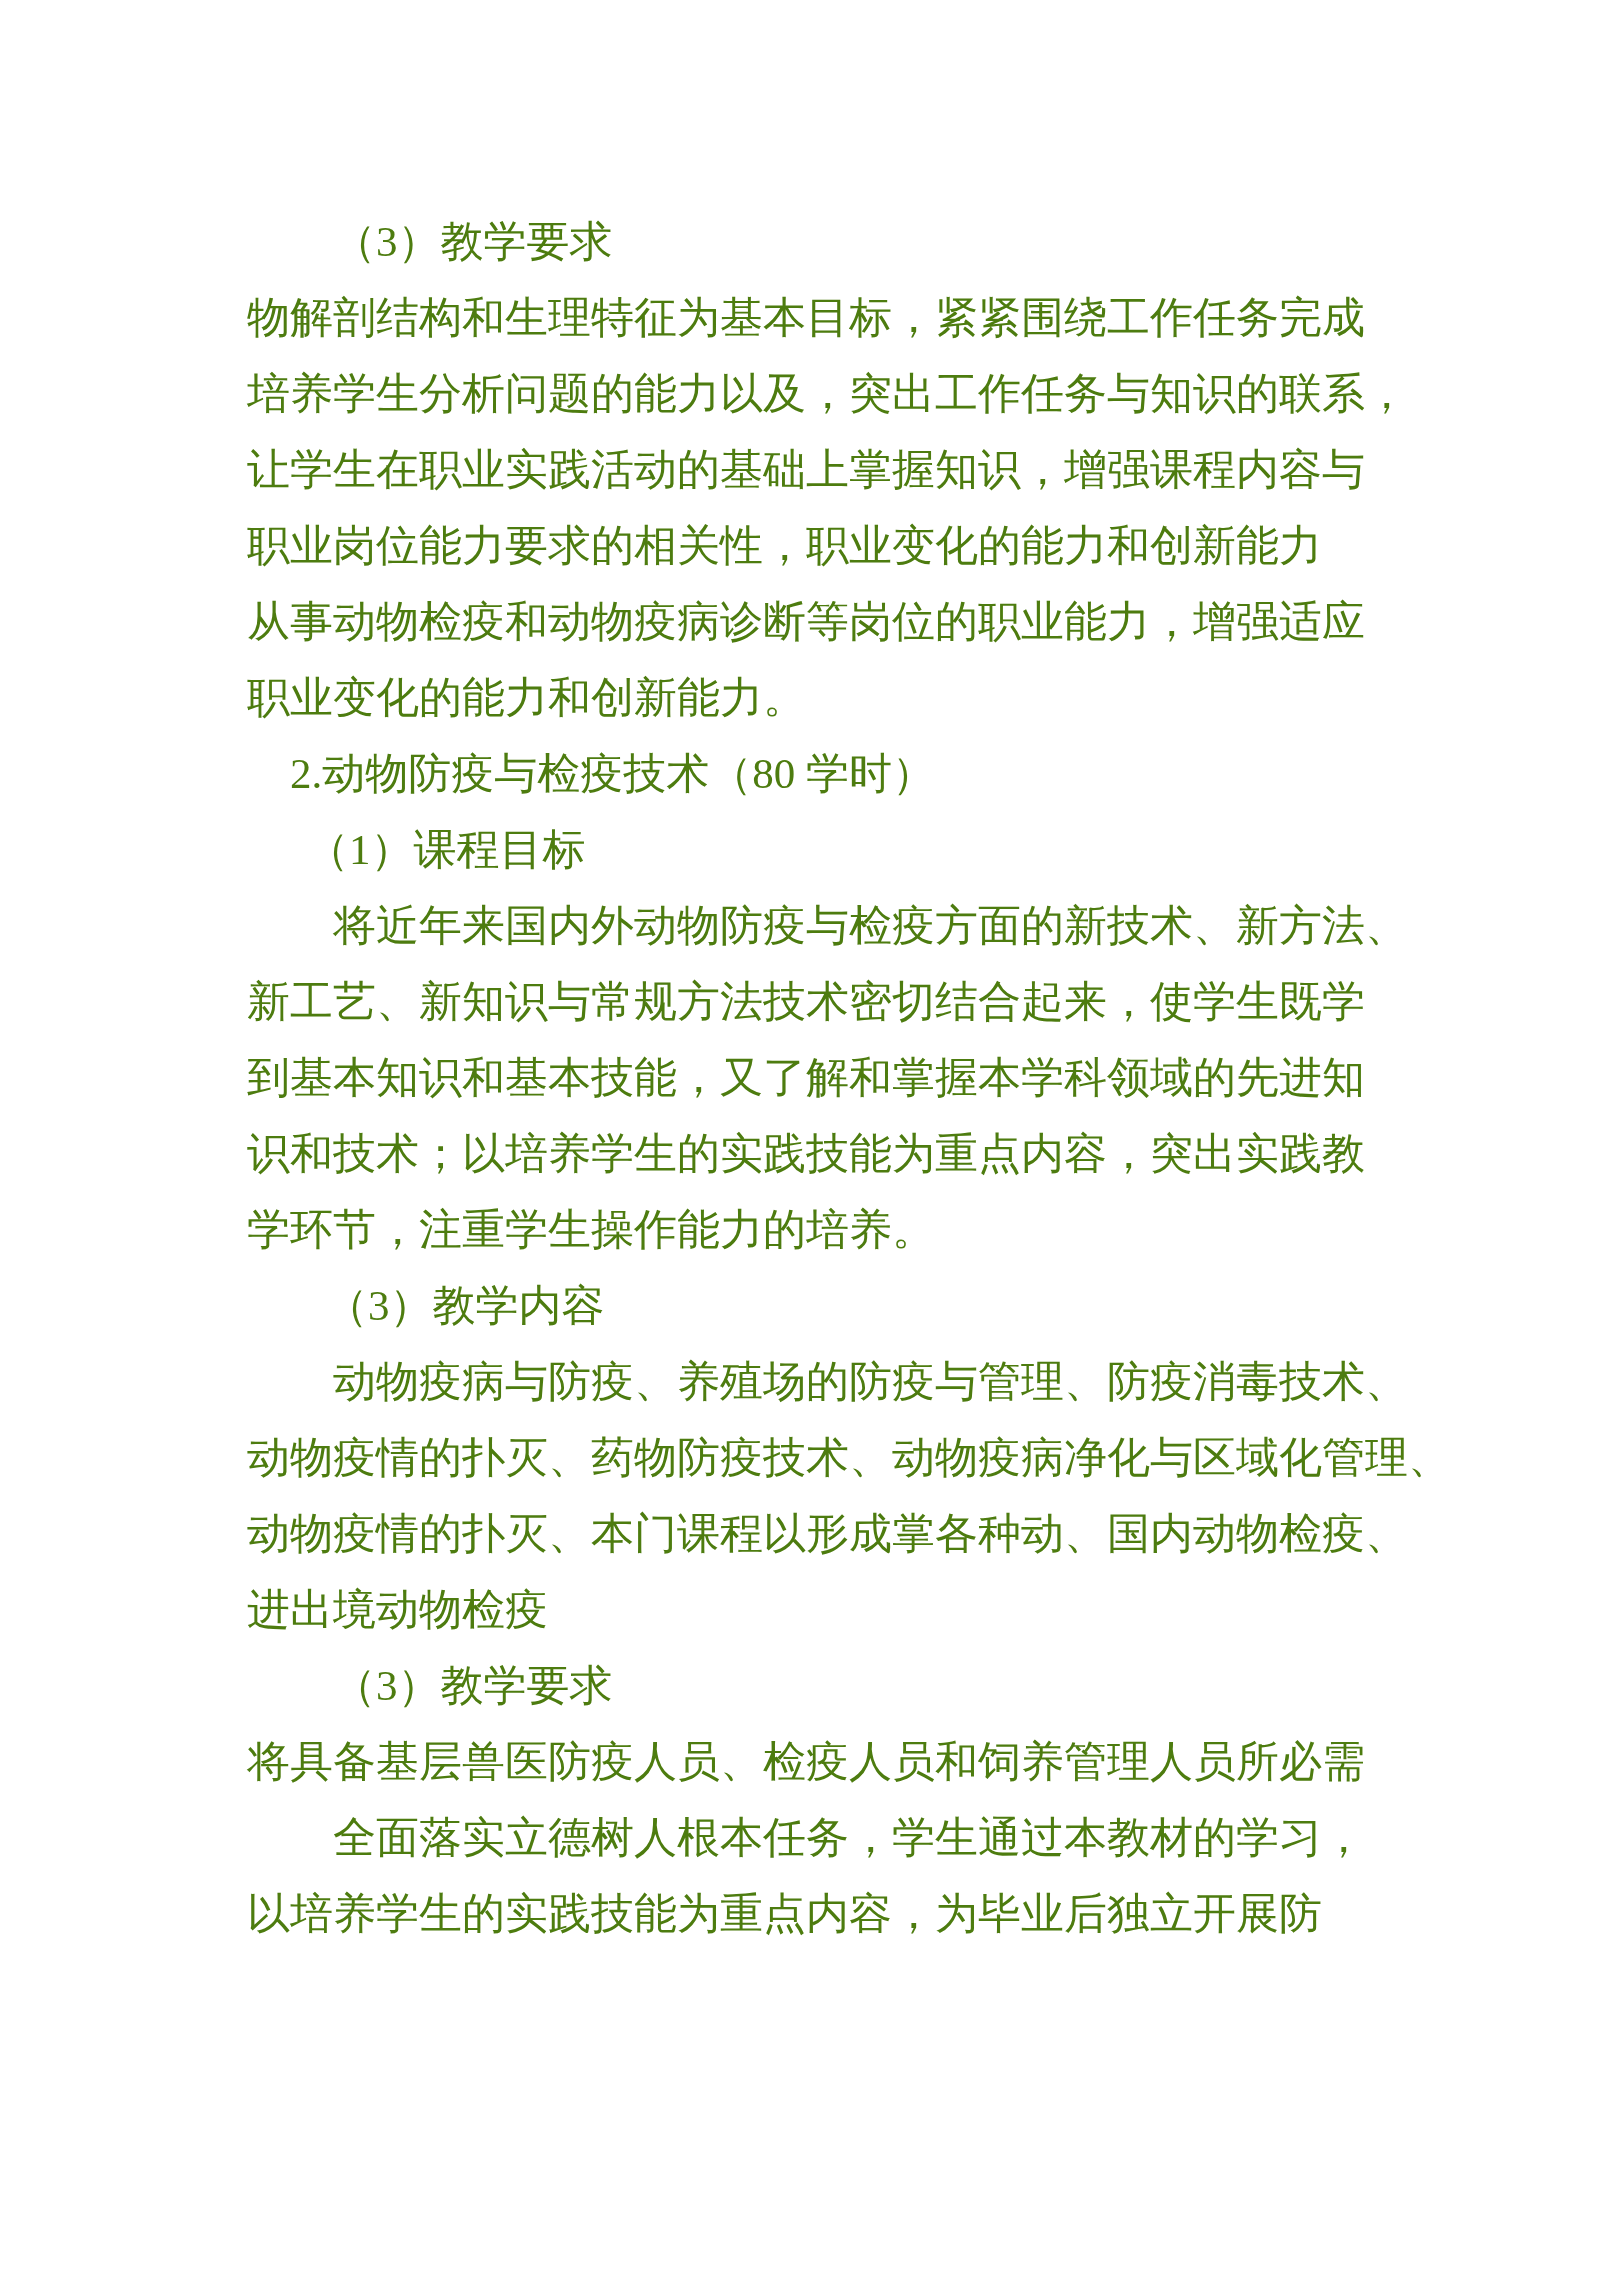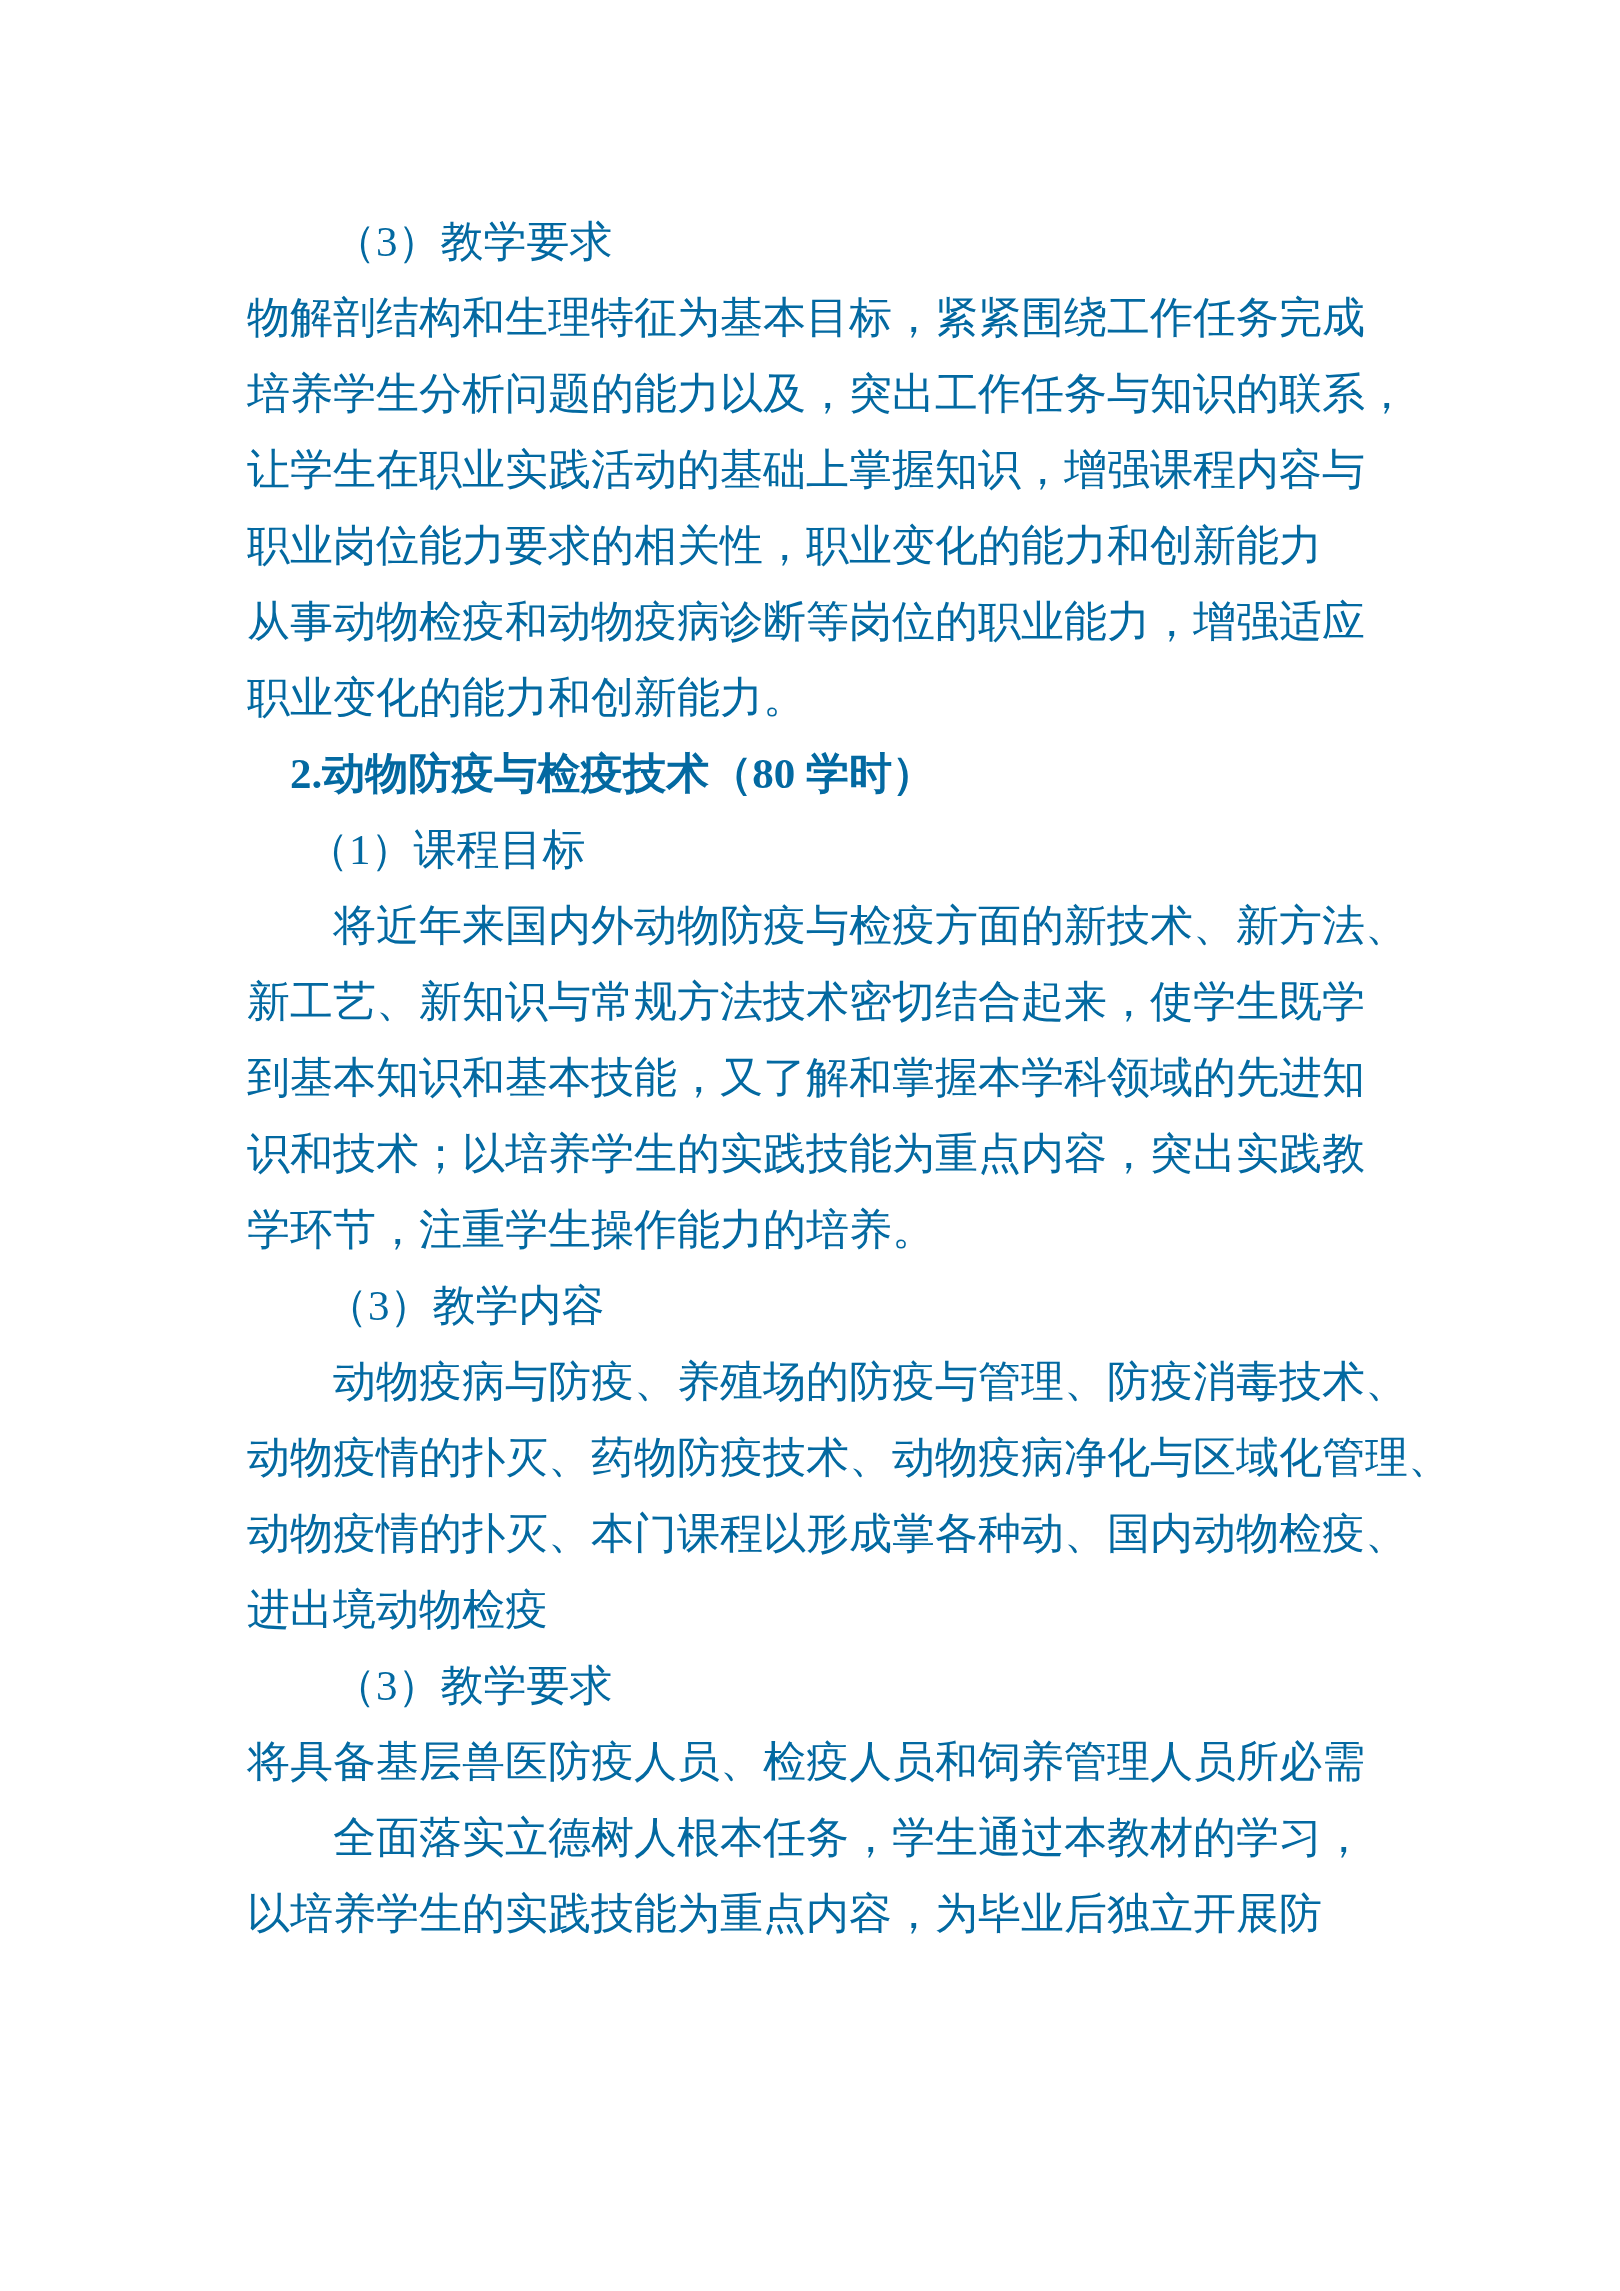--- a/index.html
+++ b/index.html
@@ -9,31 +9,31 @@
     height: 2292px;
     background: #ffffff;
     margin: 0 auto;
     overflow: hidden;
   }
   .text-block {
     position: absolute;
     left: 247px;
     top: 204px;
     width: 1152px;
-    color: #0369a1;
+    color: #4d7c0f;
     font-family: "Liberation Serif", "DejaVu Serif", serif;
     font-size: 43px;
     line-height: 76px;
   }
   .ln { white-space: pre; }
   .ind-88 { text-indent: 86px; }
   .ind-80 { text-indent: 78px; }
   .ind-60 { text-indent: 59px; }
   .ind-44 { text-indent: 43px; }
-  .bold { font-weight: 700; }
+  .bold { font-weight: 400; }
 </style>
 </head>
 <body>
 
 <div class="page">
   <div class="text-block">
     <div class="ln ind-88">（3）教学要求</div>
     <div class="ln">物解剖结构和生理特征为基本目标，紧紧围绕工作任务完成</div>
     <div class="ln">培养学生分析问题的能力以及，突出工作任务与知识的联系，</div>
     <div class="ln">让学生在职业实践活动的基础上掌握知识，增强课程内容与</div>

